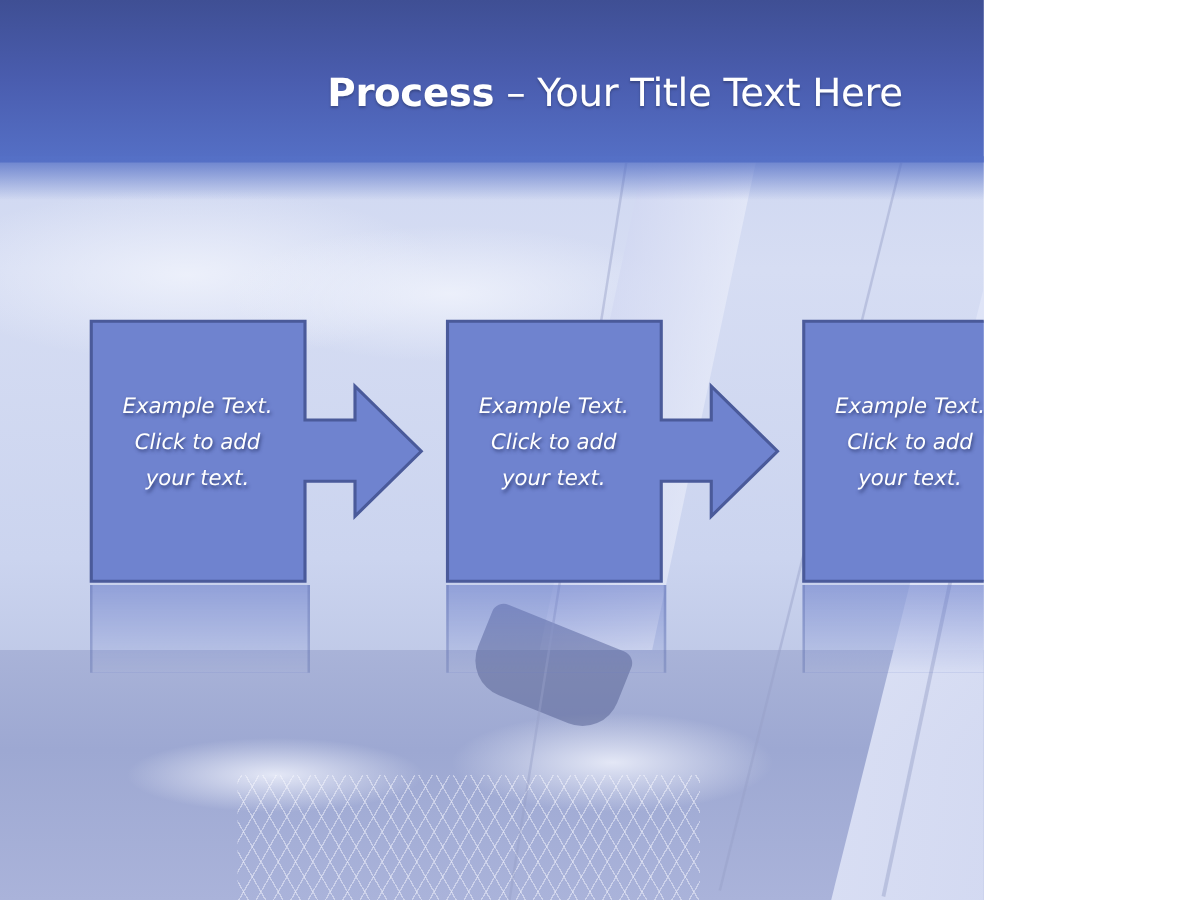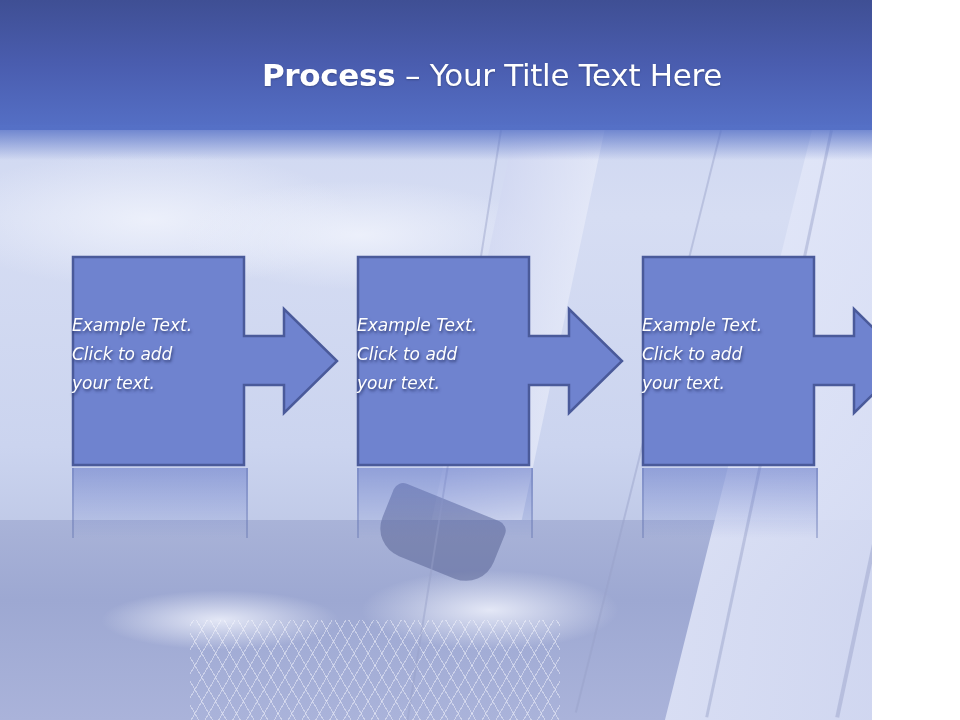--- a/index.html
+++ b/index.html
@@ -1,19 +1,19 @@
 <!DOCTYPE html>
 <html><head>
 <meta charset="utf-8">
 <style>
   html, body { margin:0; padding:0; }
   body { width:960px; height:720px; overflow:hidden; position:relative;
          font-family: "Liberation Sans", "DejaVu Sans", sans-serif; }
-  .slide { position:absolute; left:0; top:0; width:860px; height:720px; overflow:hidden;
-           background: linear-gradient(180deg, #c6d0ee 0%, #d6ddf3 30%, #cbd4ef 62%, #b9c3e3 80%, #c9d1ee 100%); padding-left: 12px; }
+  .slide { position:absolute; left:0; top:0; width:787px; height:720px; overflow:hidden;
+           background: linear-gradient(180deg, #c6d0ee 0%, #d6ddf3 30%, #cbd4ef 62%, #b9c3e3 80%, #c9d1ee 100%); }
   
   .cloud { position:absolute; border-radius:50%; background: radial-gradient(ellipse at center, rgba(240,243,252,0.85), rgba(240,243,252,0) 70%); }
   
   .sea { position:absolute; left:0; top:520px; width:960px; height:200px;
          background: linear-gradient(180deg, #a9b3d8 0%, #9da8d2 40%, #aab3da 100%); }
   .sea-sparkle { position:absolute; border-radius:50%; background: radial-gradient(ellipse, rgba(245,247,255,0.8), rgba(245,247,255,0) 70%); }
   
   .line { position:absolute; background: rgba(150,160,200,0.45); transform-origin: top left; }
   .sail-big { position:absolute; left:640px; top:120px; width:420px; height:700px;
               background: linear-gradient(100deg, rgba(225,230,248,0.9), rgba(205,212,240,0.85));
@@ -33,21 +33,21 @@
             background: linear-gradient(180deg, #3f4f94 0%, #4a5daf 50%, #5570c6 100%); }
   .header-fade { position:absolute; left:0; top:125px; width:960px; height:35px;
                  background: linear-gradient(180deg, rgba(85,112,198,0.9), rgba(85,112,198,0)); }
   .title { position:absolute; left:0; top:52px; width:984px; text-align:center; color:#ffffff;
            font-family: "DejaVu Sans", sans-serif; font-size:31px; line-height:46px; letter-spacing:-0.3px;
            text-shadow: 0 1px 2px rgba(0,0,0,0.25); }
   .title .bold { font-weight:bold; }
   
   .step { position:absolute; top:256px; width:270px; height:212px; }
   .step svg { position:absolute; left:0; top:0; overflow:visible; }
-  .step-text { position:absolute; left:0; top:55px; width:172px; color:#ffffff;
+  .step-text { position:absolute; left:0; top:55px; width:172px; text-align:center; color:#ffffff;
                font-family: "DejaVu Sans", sans-serif; font-style:italic; font-size:17px; line-height:29px;
                text-shadow: 1px 2px 3px rgba(30,40,90,0.75); }
   .reflection { position:absolute; top:468px; width:172px; height:70px;
                 background: linear-gradient(180deg, rgba(100,120,200,0.55), rgba(160,175,225,0) 100%);
                 border-left:2px solid rgba(90,105,170,0.35); border-right:2px solid rgba(90,105,170,0.35); }
 </style>
 </head>
 <body>
 
 <div class="slide">

